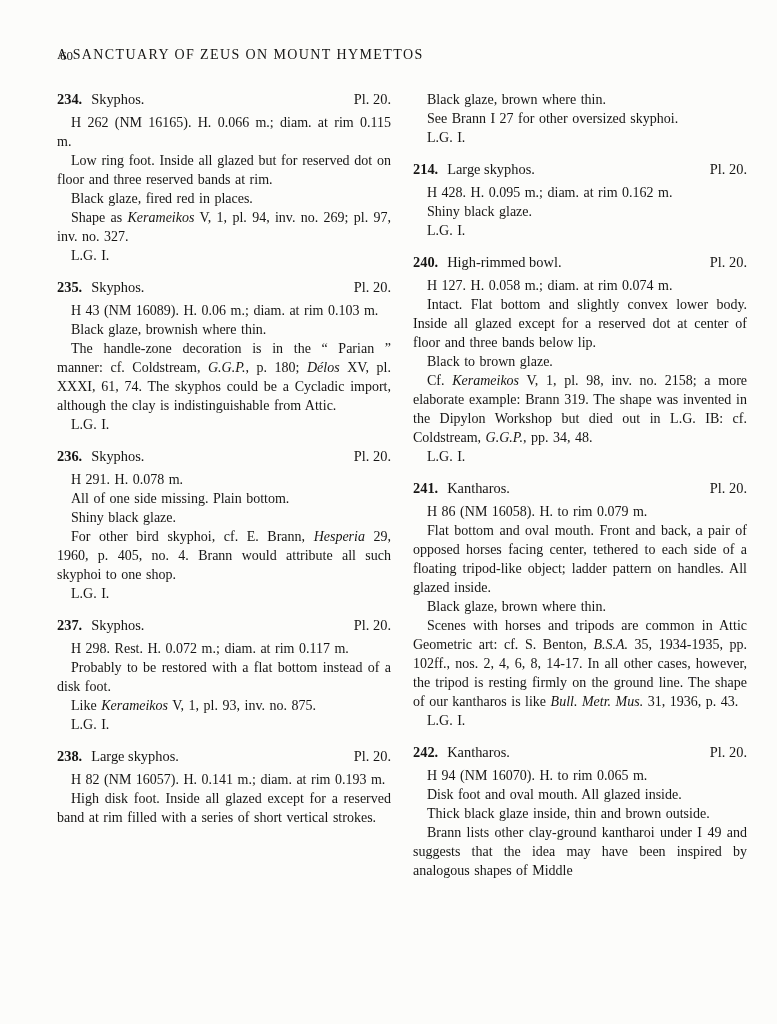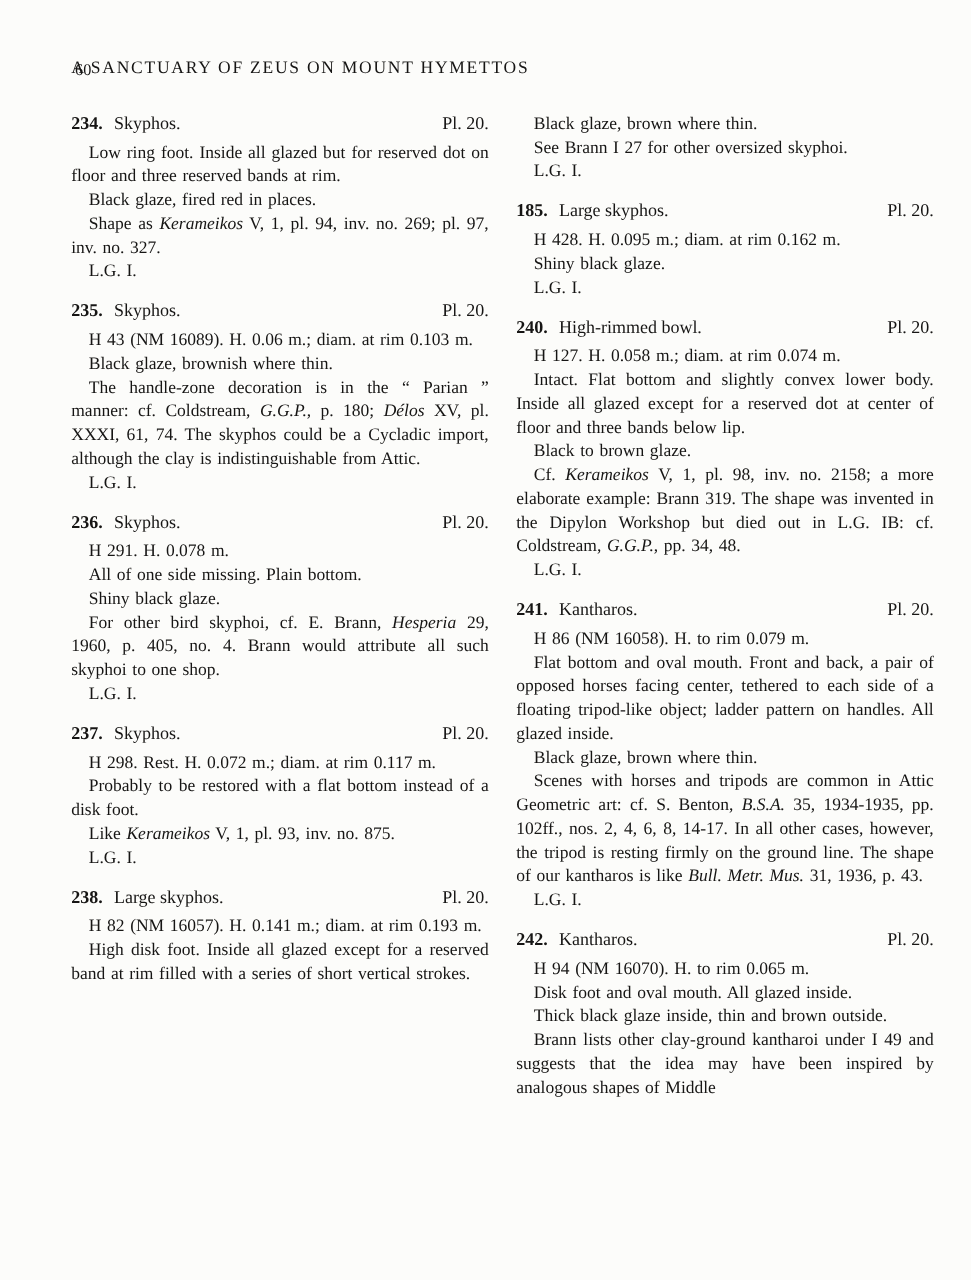--- a/index.html
+++ b/index.html
@@ -69,20 +69,21 @@
     <span class="page-number">60</span>
     <div class="page-title">A SANCTUARY OF ZEUS ON MOUNT HYMETTOS</div>
   </div>
   <div class="columns">
     <div class="col" id="col-left">
         <article class="entry">
           <div class="entry-heading">
             <span><span class="entry-number">234.</span><span class="entry-name">Skyphos.</span></span>
             <span class="plate-ref">Pl. 20.</span>
           </div>
+          <p class="entry-para">H 262 (NM 16165). H. 0.066 m.; diam. at rim 0.115 m.</p>
           <p class="entry-para">Low ring foot. Inside all glazed but for reserved dot on floor and three reserved bands at rim.</p>
           <p class="entry-para">Black glaze, fired red in places.</p>
           <p class="entry-para">Shape as <span class="it">Kerameikos</span> V, 1, pl. 94, inv. no. 269; pl. 97, inv. no. 327.</p>
           <p class="entry-para">L.G. I.</p>
         </article>
         <article class="entry">
           <div class="entry-heading">
             <span><span class="entry-number">235.</span><span class="entry-name">Skyphos.</span></span>
             <span class="plate-ref">Pl. 20.</span>
           </div>
@@ -122,21 +123,21 @@
         </article>
       </div>
     <div class="col" id="col-right">
         <article class="entry">
           <p class="entry-para">Black glaze, brown where thin.</p>
           <p class="entry-para">See Brann I 27 for other oversized skyphoi.</p>
           <p class="entry-para">L.G. I.</p>
         </article>
         <article class="entry">
           <div class="entry-heading">
-            <span><span class="entry-number">185.</span><span class="entry-name">Large skyphos.</span></span>
+            <span><span class="entry-number">214.</span><span class="entry-name">Large skyphos.</span></span>
             <span class="plate-ref">Pl. 20.</span>
           </div>
           <p class="entry-para">H 428. H. 0.095 m.; diam. at rim 0.162 m.</p>
           <p class="entry-para">Shiny black glaze.</p>
           <p class="entry-para">L.G. I.</p>
         </article>
         <article class="entry">
           <div class="entry-heading">
             <span><span class="entry-number">240.</span><span class="entry-name">High-rimmed bowl.</span></span>
             <span class="plate-ref">Pl. 20.</span>

